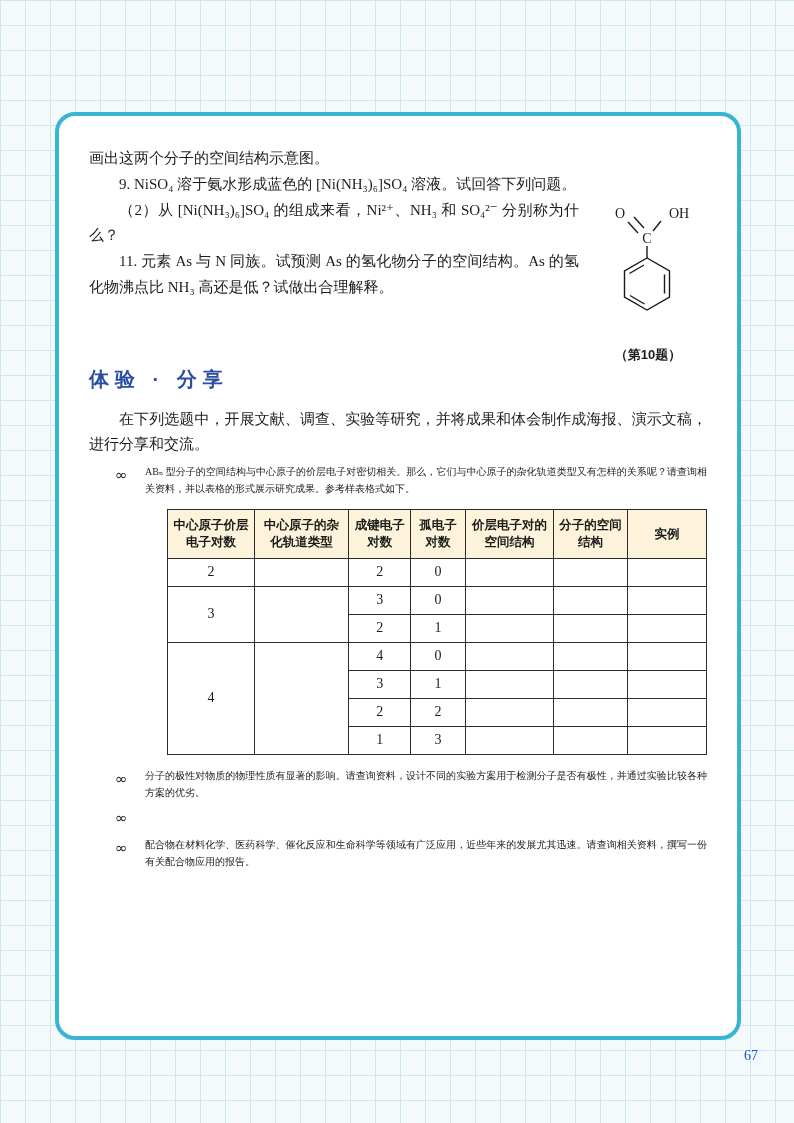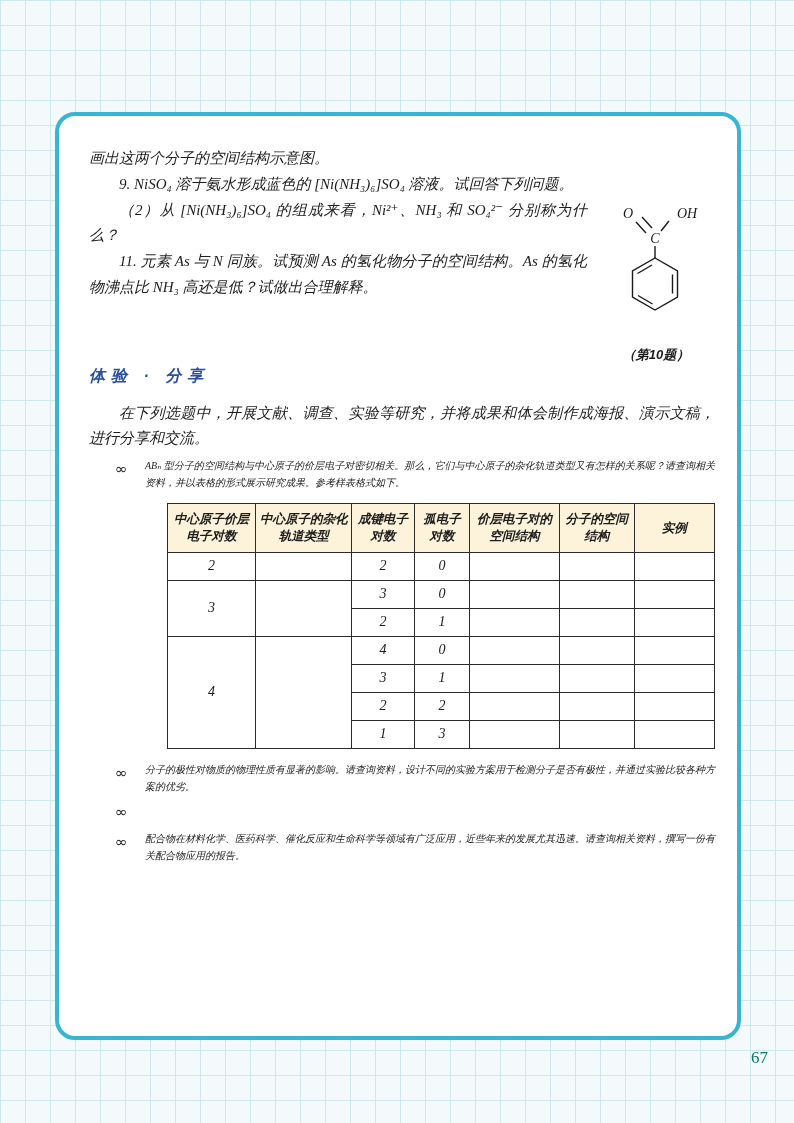--- a/index.html
+++ b/index.html
@@ -14,41 +14,40 @@
       linear-gradient(90deg, #cde8ef 1px, transparent 1px);
     background-size:25px 25px;
     overflow:hidden;
   }
   .card {
     position:absolute; left:55px; top:112px;
     width:686px; height:928px;
     background:#ffffff;
     border:4px solid #38b5d2;
     border-radius:20px;
-    padding:30px 22px 0 30px;
+    padding:30px 30px 0 30px;
     overflow:hidden;
-    font-style:italic;
   }
   .qblock p {
     font-size:15px; line-height:1.72; text-indent:2em; text-align:justify;
   }
   .qblock p.noindent { text-indent:0; }
   .figure {
     float:right; width:118px; text-align:center;
     margin:2px 0 2px 10px;
   }
   .figure svg { display:block; margin:0 auto; }
   .figcap {
     font-family:"Liberation Sans","DejaVu Sans",sans-serif;
     font-weight:bold; font-size:13px; margin-top:18px; white-space:nowrap;
   }
   .section-title {
     clear:both;
     font-family:"Liberation Sans","DejaVu Sans",sans-serif;
-    font-weight:bold; font-size:16px; color:#2a4fa0;
+    font-weight:bold; font-size:20px; color:#2a4fa0;
     letter-spacing:6px;
     margin:30px 0 14px 0;
   }
   .intro {
     font-size:15px; line-height:1.72; text-indent:2em; text-align:justify;
     margin-bottom:4px;
   }
   .bullet {
     display:flex; align-items:flex-start;
     margin:5px 0 5px 26px;
@@ -71,22 +70,22 @@
     background:#fdf3da;
     font-family:"Liberation Sans","DejaVu Sans",sans-serif;
     font-weight:bold; font-size:12.5px; line-height:1.35;
     padding:7px 3px; text-align:center; vertical-align:middle;
   }
   .reftable td {
     height:28px; text-align:center; vertical-align:middle;
     font-size:14px; padding:0 4px;
   }
   .pagenum {
-    position:absolute; right:26px; top:1048px;
-    font-size:17px; color:#0f766e;
+    position:absolute; right:36px; top:1048px;
+    font-size:14px; color:#1d4ed8;
     font-family:"Liberation Serif",serif;
   }
 </style>
 </head>
 <body>
 
 <div class="card">
 
   <div class="qblock">
     <p class="noindent">画出这两个分子的空间结构示意图。</p>

